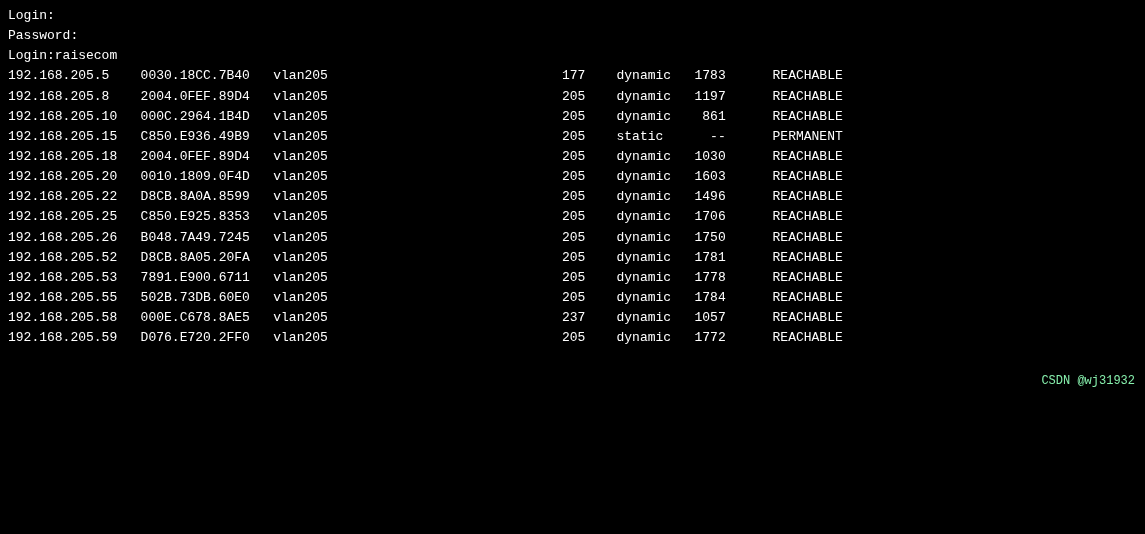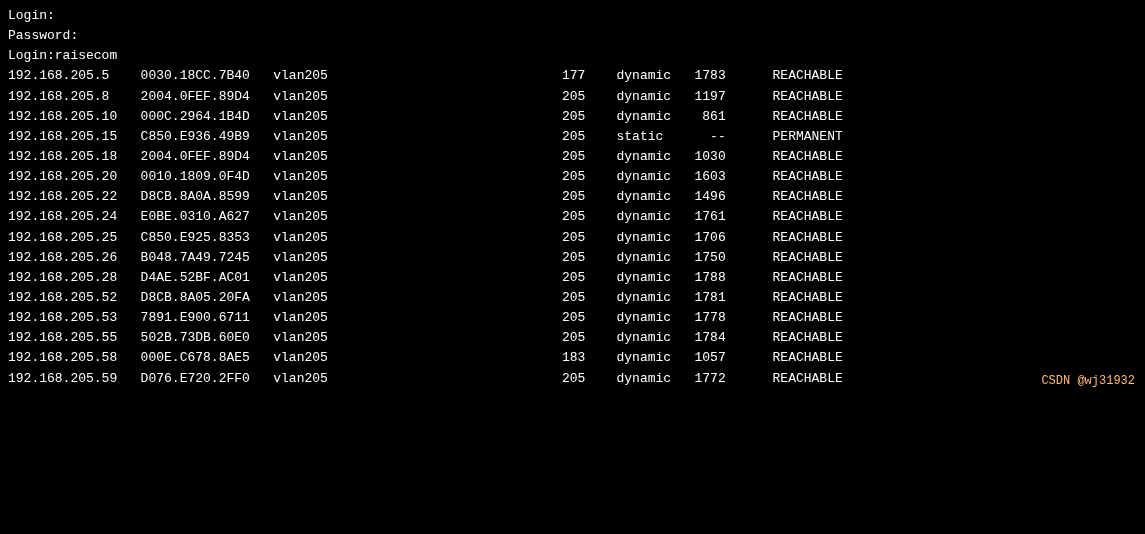--- a/index.html
+++ b/index.html
@@ -26,43 +26,41 @@
       line-height: 1.55;
       color: #fff;
     }
     .line.highlight-row {
       position: relative;
     }
     .watermark {
       position: absolute;
       bottom: 6px;
       right: 10px;
-      color: #fdba74;
+      color: #86efac;
       font-size: 12px;
       font-family: 'Courier New', Courier, monospace;
     }
   </style>
 </head>
 <body>
 
 <div class="terminal">
   <div class="line">Login:</div>
   <div class="line">Password:</div>
   <div class="line">Login:raisecom</div>
   <div class="line">192.168.205.5    0030.18CC.7B40   vlan205                              177    dynamic   1783      REACHABLE</div>
   <div class="line">192.168.205.8    2004.0FEF.89D4   vlan205                              205    dynamic   1197      REACHABLE</div>
   <div class="line">192.168.205.10   000C.2964.1B4D   vlan205                              205    dynamic    861      REACHABLE</div>
   <div class="line">192.168.205.15   C850.E936.49B9   vlan205                              205    static      --      PERMANENT</div>
   <div class="line">192.168.205.18   2004.0FEF.89D4   vlan205                              205    dynamic   1030      REACHABLE</div>
   <div class="line">192.168.205.20   0010.1809.0F4D   vlan205                              205    dynamic   1603      REACHABLE</div>
   <div class="line">192.168.205.22   D8CB.8A0A.8599   vlan205                              205    dynamic   1496      REACHABLE</div>
-  <div class="line">192.168.205.24   E0BE.0310.A627   vlan205                              205    dynamic   1761      REACHABLE</div>
   <div class="line">192.168.205.25   C850.E925.8353   vlan205                              205    dynamic   1706      REACHABLE</div>
   <div class="line">192.168.205.26   B048.7A49.7245   vlan205                              205    dynamic   1750      REACHABLE</div>
-  <div class="line">192.168.205.28   D4AE.52BF.AC01   vlan205                              205    dynamic   1788      REACHABLE</div>
   <div class="line">192.168.205.52   D8CB.8A05.20FA   vlan205                              205    dynamic   1781      REACHABLE</div>
   <div class="line">192.168.205.53   7891.E900.6711   vlan205                              205    dynamic   1778      REACHABLE</div>
   <div class="line">192.168.205.55   502B.73DB.60E0   vlan205                              205    dynamic   1784      REACHABLE</div>
-  <div class="line">192.168.205.58   000E.C678.8AE5   vlan205                              183    dynamic   1057      REACHABLE</div>
+  <div class="line">192.168.205.58   000E.C678.8AE5   vlan205                              237    dynamic   1057      REACHABLE</div>
   <div class="line">192.168.205.59   D076.E720.2FF0   vlan205                              205    dynamic   1772      REACHABLE</div>
 
   <div class="watermark">CSDN @wj31932</div>
 </div>
 
 </body></html>

